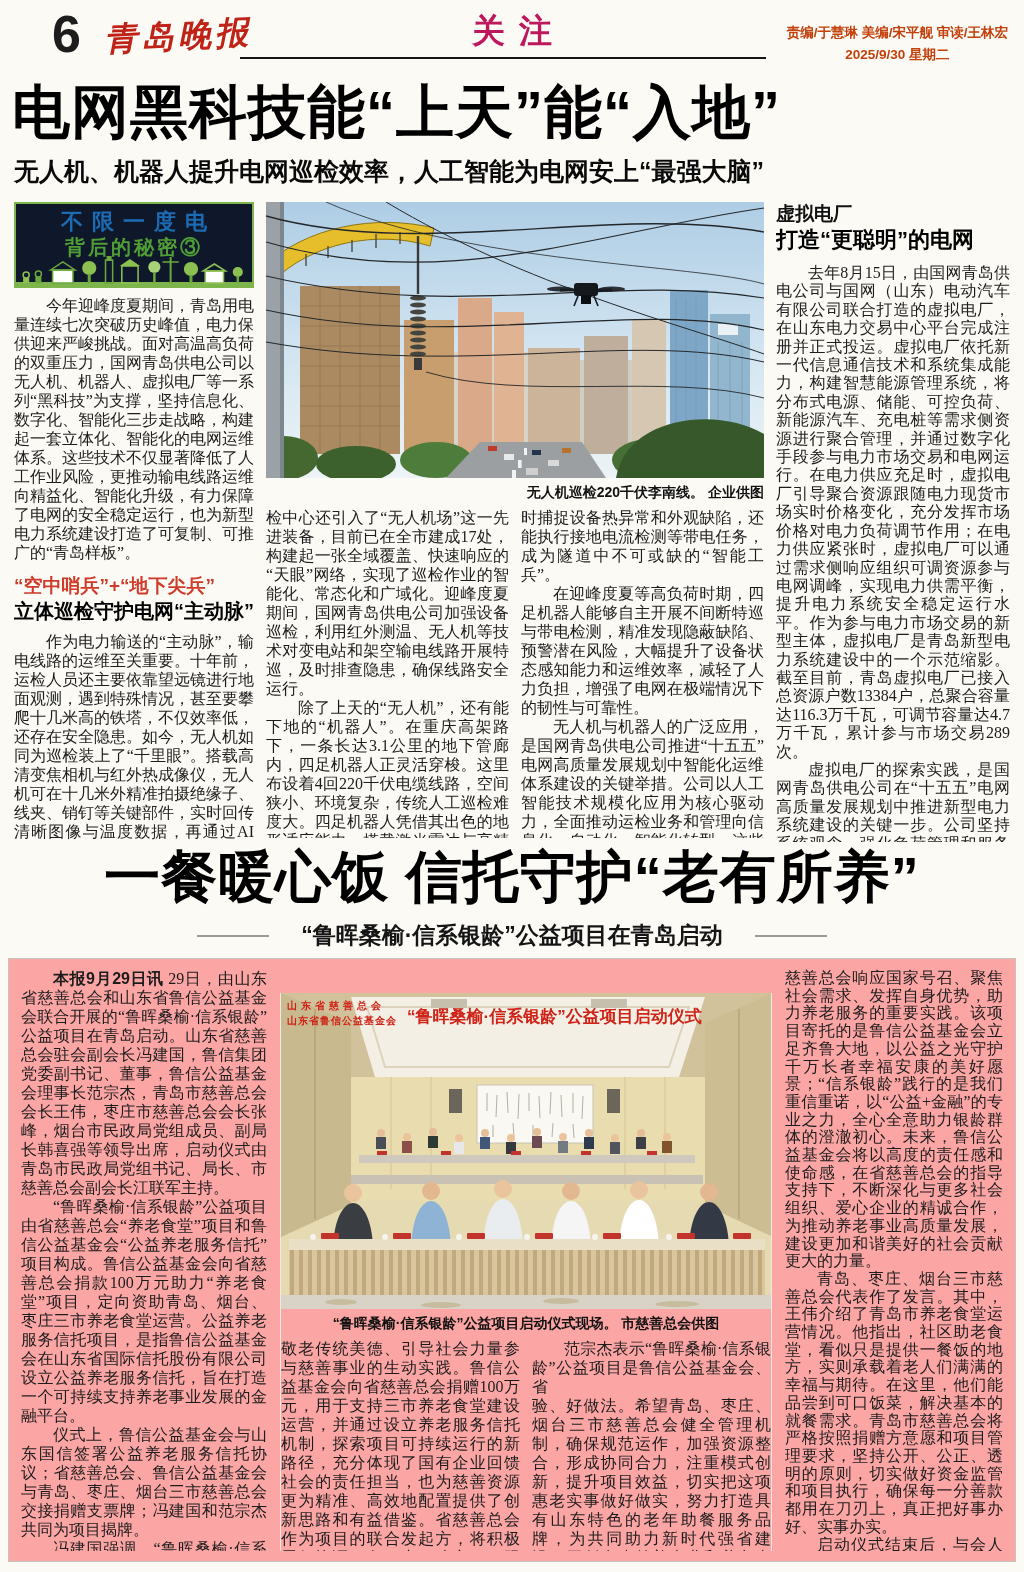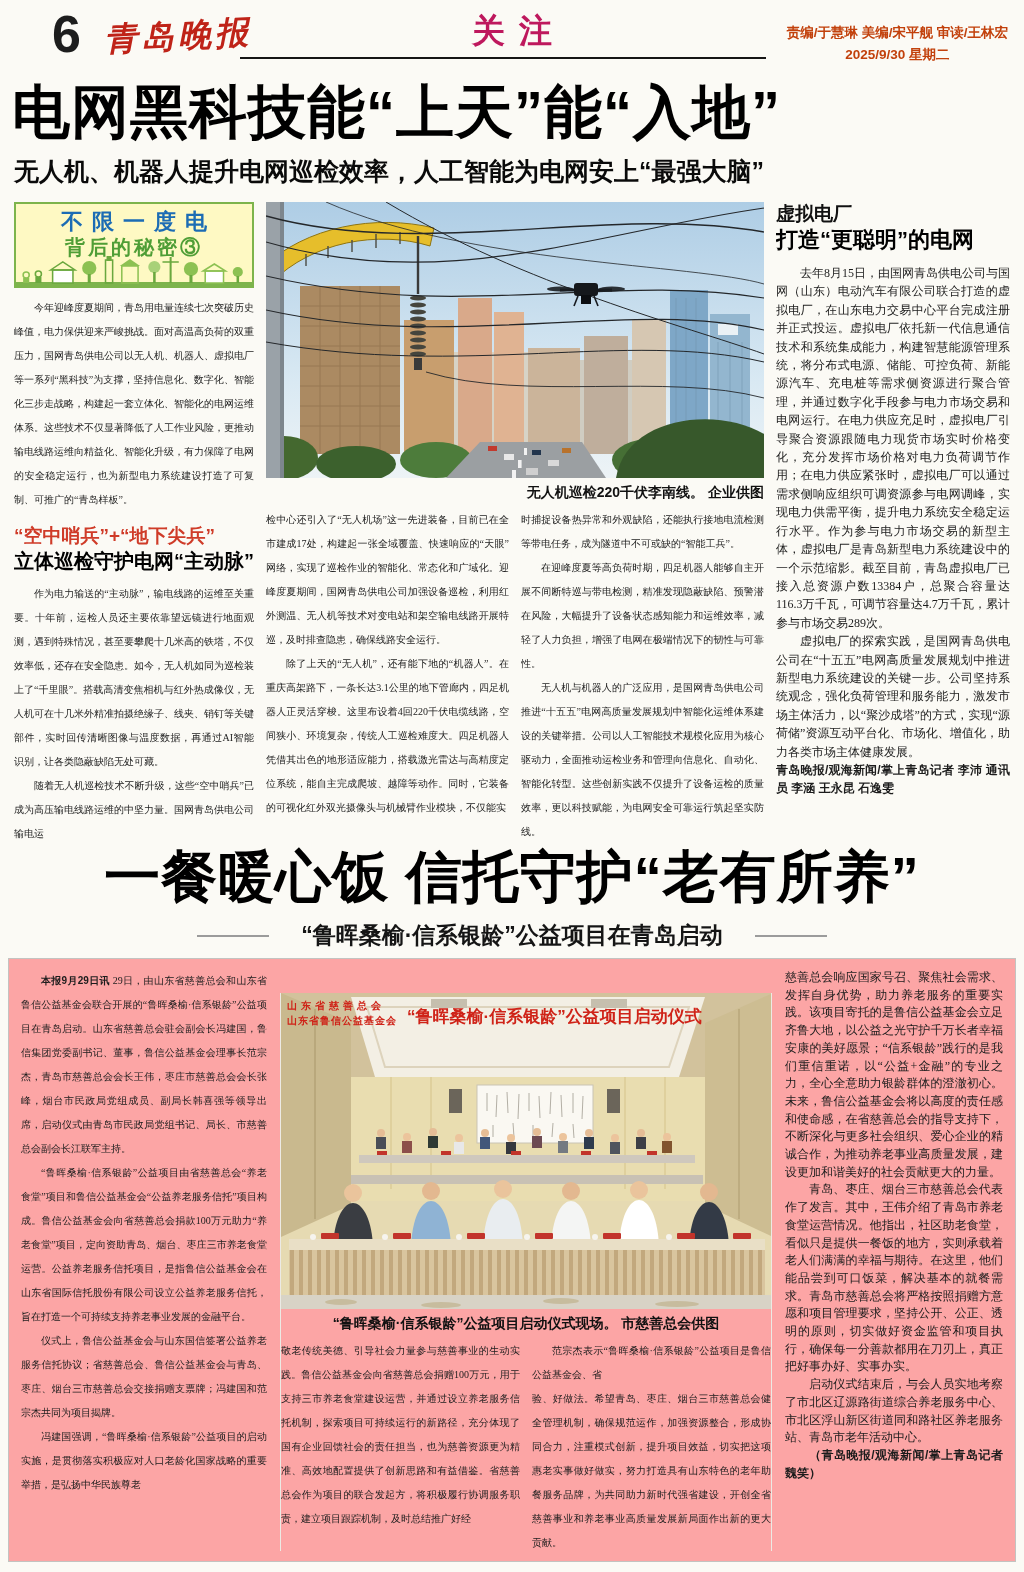--- a/index.html
+++ b/index.html
@@ -21,25 +21,25 @@
   .a1-headline { position:absolute; left:12px; top:80px; width:1004px; white-space:nowrap; overflow:hidden;
                  font:900 58px/1.1 "Liberation Sans",sans-serif; letter-spacing:1px; color:#000; }
   .a1-subheadline { position:absolute; left:14px; top:156px; width:1000px;
                     font:bold 25px/1.2 "Liberation Sans",sans-serif; color:#0a0a0a; }
   .a1-body { position:absolute; left:14px; top:202px; width:996px; height:640px;
              display:flex; gap:12px; overflow:hidden; }
   .a1-c1 { width:240px; overflow:hidden; }
   .a1-mid { width:498px; overflow:hidden; }
   .a1-c4 { width:234px; overflow:hidden; font-size:12.8px; line-height:18.4px; }
 
-  p.bt { font-size:10px; line-height:24px; text-align:justify; color:#1c1c1c; }
-  .a1-c4 p.bt { font-size:12px; line-height:18.4px; }
+  p.bt { font-size:16px; line-height:19px; text-align:justify; color:#1c1c1c; }
+  .a1-c4 p.bt { font-size:16px; line-height:18.4px; }
   .indent { text-indent:2em; }
 
-  .kicker { position:relative; height:86px; border:2px solid #7db44c; background:#fef9c3;
+  .kicker { position:relative; height:86px; border:2px solid #7db44c; background:#0f172a;
             margin-bottom:8px; overflow:hidden; }
   .kicker-l1 { margin-top:5px; text-align:center; font:bold 22px/26px "Liberation Sans",sans-serif;
                color:#1c6cb4; letter-spacing:9px; text-indent:9px; }
   .kicker-l2 { text-align:center; font:bold 20px/24px "Liberation Sans",sans-serif;
                color:#4f9e36; letter-spacing:3px; }
   .kicker svg { position:absolute; left:0; bottom:0; width:100%; height:32px; }
 
   .subhead-red { margin-top:12px; font:bold 19px/24px "Liberation Sans",sans-serif; color:#cf3b28; }
   .subhead-black { margin-bottom:8px; font:bold 20px/26px "Liberation Sans",sans-serif; color:#000; }
 
@@ -59,21 +59,21 @@
                  font:900 56px/1.1 "Liberation Sans",sans-serif; letter-spacing:1px; color:#000; }
   .a2-subheadline { position:absolute; left:0; top:922px; width:1024px; display:flex; align-items:center;
                     justify-content:center; gap:32px; font:bold 23px/1.2 "Liberation Sans",sans-serif; color:#151515; }
   .a2-subheadline .rule { width:72px; height:2px; background:#9b9b9b; }
   .a2-box { position:absolute; left:8px; top:958px; width:1008px; height:604px;
             border:1px solid #c3c3c0; background:#fca5a5; padding:10px 12px;
             display:flex; gap:13px; overflow:hidden; }
   .a2-c1 { width:246px; overflow:hidden; }
   .a2-mid { width:492px; overflow:hidden; border-left:1px solid #eceae4; border-right:1px solid #eceae4;margin-top:24px; }
   .a2-c4 { flex:1; overflow:hidden; }
-  .a2-c4 p.bt { font-size:12px; line-height:17.7px; }
+  .a2-c4 p.bt { font-size:16px; line-height:17.7px; }
   .lead { font-family:"Liberation Sans",sans-serif; font-weight:bold; }
   .midcols2 { display:flex; gap:12px; height:238px; overflow:hidden; }
 </style>
 </head>
 <body>
 
 <div class="page">
 
   <div class="hdr-num">6</div>
   <div class="hdr-logo">青岛晚报</div>

